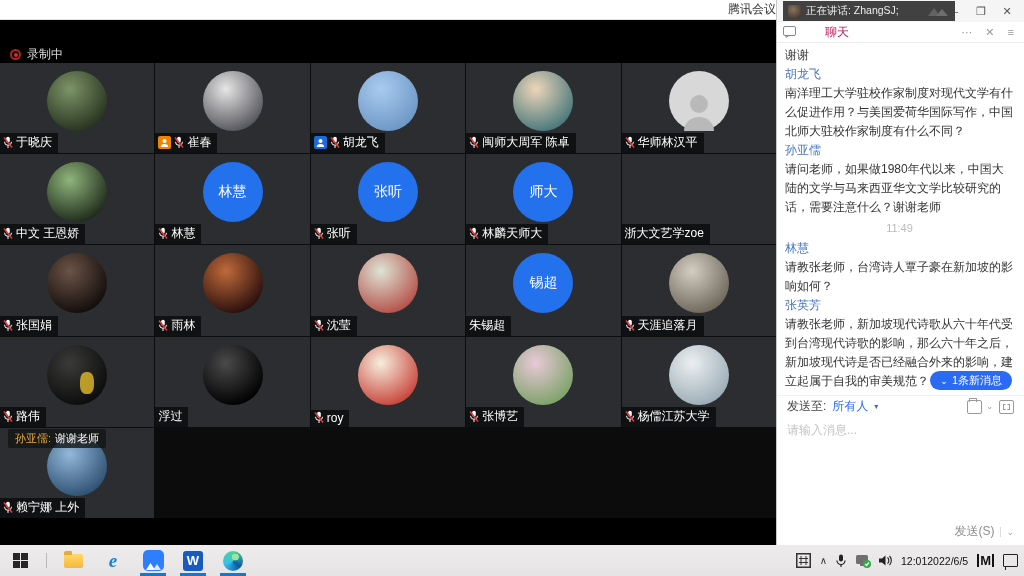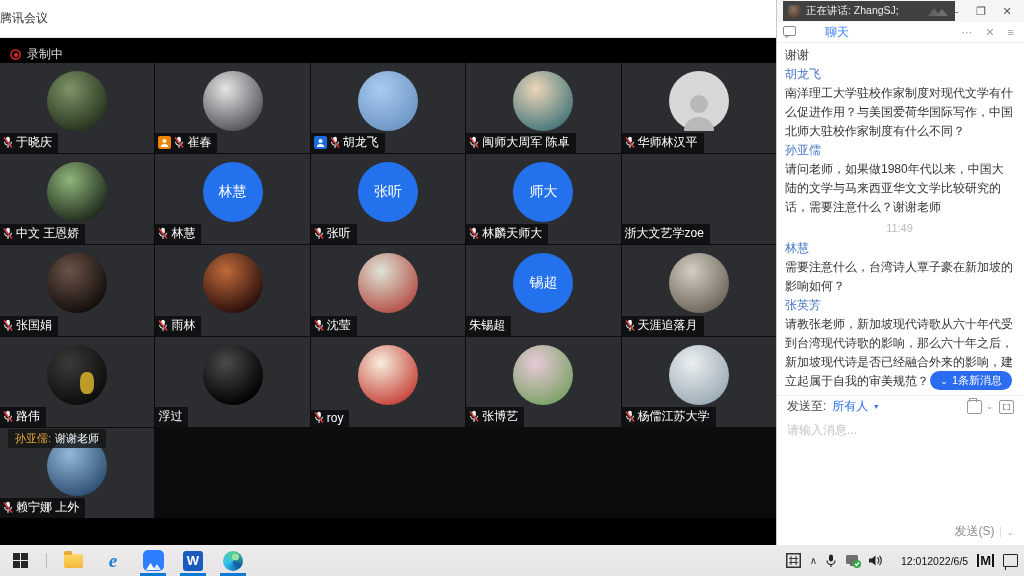--- a/index.html
+++ b/index.html
@@ -1,20 +1,20 @@
 <!DOCTYPE html>
 <html><head>
 <meta charset="utf-8">
 <style>
   * { margin:0; padding:0; box-sizing:border-box; }
   html,body { width:1024px; height:576px; overflow:hidden; font-family:"Liberation Sans",sans-serif; background:#000; }
 
   
   #meeting-window { position:absolute; left:0; top:0; width:776px; height:545px; background:#000; }
-  #meeting-titlebar { position:absolute; left:0; top:0; width:100%; height:38px; background:#ffffff; border-bottom:1px solid #e3e3e3; display:flex; align-items:center; justify-content:flex-start; font-size:12px; color:#333; }
+  #meeting-titlebar { position:absolute; left:0; top:0; width:100%; height:20px; background:#ffffff; border-bottom:1px solid #e3e3e3; display:flex; align-items:center; justify-content:flex-end; font-size:12px; color:#333; }
   #record-indicator { position:absolute; left:10px; top:46px; display:flex; align-items:center; gap:6px; font-size:12px; color:#ddd; }
   #record-dot { width:11px; height:11px; border:2px solid #b22222; border-radius:50%; position:relative; }
   #record-dot::after { content:""; position:absolute; left:1.5px; top:1.5px; width:4px; height:4px; background:#d03030; border-radius:50%; }
 
   #video-grid { position:absolute; left:0; top:63px; width:776px; height:455px; display:grid; grid-template-columns:repeat(5,1fr); grid-template-rows:repeat(5,1fr); gap:1px; background:#0c0c0c; }
   .tile { position:relative; background:#2b2d30; overflow:hidden; }
   .tile.active { border:1px solid #2fae57; }
 
   .avatar { position:absolute; left:50%; top:8px; transform:translateX(-50%); width:60px; height:60px; border-radius:50%; }
   .avatar.initials { background:#2471ee; color:#fff; display:flex; align-items:center; justify-content:center; font-size:14px; }
@@ -41,21 +41,21 @@
   #chat-window { position:absolute; left:776px; top:0; width:248px; height:545px; background:#fff; border-left:1px solid #c8c8c8; }
   #chat-titlebar { position:absolute; left:0; top:0; width:100%; height:22px; background:#f5f5f5; }
   .win-btns { position:absolute; right:4px; top:0; height:22px; display:flex; align-items:center; gap:0; }
   .win-btn { width:26px; text-align:center; font-size:11px; color:#555; cursor:default; }
   #speaking-toast { position:absolute; left:6px; top:1px; height:20px; width:172px; background:#414141; display:flex; align-items:center; gap:5px; padding:0 5px; }
   #toast-avatar { width:13px; height:13px; border-radius:2px; background:radial-gradient(circle at 40% 35%, #8a7260, #3a2f26); flex:0 0 auto; }
   #speaking-toast .toast-text { color:#eee; font-size:10.5px; white-space:nowrap; flex:1; }
   #toast-logo { opacity:.45; flex:0 0 auto; }
 
   #chat-header { position:absolute; left:0; top:22px; width:100%; height:21px; background:#fff; border-bottom:1px solid #ededed; display:flex; align-items:center; padding:0 6px; gap:5px; }
-  #chat-header .title { font-size:12px; color:#3b82f6;padding-left:24px; }
+  #chat-header .title { font-size:12px; color:#be185d;padding-left:24px; }
   #chat-header .spacer { flex:1; }
   .hdr-icon { font-size:11px; color:#999; padding:0 4px; }
 
   #chat-messages { position:absolute; left:0; top:43px; width:100%; height:346px; padding:3px 10px 0 8px; overflow:hidden; }
   .msg-text { font-size:12px; color:#333; line-height:19px; word-break:break-all; }
   .msg-sender { font-size:12px; color:#4a77c4; line-height:19px; }
   .msg-time { font-size:11px; color:#bbb; text-align:center; line-height:22px; }
 
   #new-msg-pill { position:absolute; right:12px; top:371px; height:19px; background:#2a6bf2; color:#fff; border-radius:10px; display:flex; align-items:center; gap:4px; padding:0 10px; font-size:11px; }
   #new-msg-pill .chev { font-size:9px; }
@@ -90,21 +90,21 @@
   .folder-icon::before { content:""; position:absolute; left:0; top:-3px; width:8px; height:4px; background:#e9a93a; border-radius:2px 1px 0 0; }
   .ie-glyph { font-size:19px; color:#1b7fd4; font-style:italic; font-weight:bold; font-family:"Liberation Serif",serif; }
   .meet-icon { width:21px; height:21px; background:#2e7fff; border-radius:5px; display:flex; align-items:flex-end; justify-content:center; overflow:hidden; }
   .word-icon { width:20px; height:20px; background:#185abd; border-radius:3px; color:#fff; font-size:13px; font-weight:bold; display:flex; align-items:center; justify-content:center; }
   .edge-icon { width:20px; height:20px; border-radius:50%; background:radial-gradient(circle at 62% 30%, #9be3a5 0 18%, transparent 19%), conic-gradient(from 130deg, #0c59a4, #35c1f1, #51d08b, #0c59a4); }
 
   #tray { margin-left:auto; display:flex; align-items:center; height:100%; gap:9px; padding-right:6px; }
   .tray-item { display:flex; align-items:center; justify-content:center; color:#222; }
   #ime-box { width:15px; height:15px; }
   #chevron-up { font-size:10px; color:#333; }
-  #tray-clock { text-align:right; font-size:10.5px; line-height:12px; color:#111;margin-left:10px; }
+  #tray-clock { text-align:right; font-size:10.5px; line-height:12px; color:#111; }
   #tray-m { font-weight:bold; font-size:13px; color:#111; border-left:2px solid #111; border-right:2px solid #111; padding:0 1px; line-height:13px; }
   #action-center { width:15px; height:13px; border:1.5px solid #222; border-radius:1px; position:relative; }
   #action-center::after { content:""; position:absolute; left:1px; bottom:-4px; width:4px; height:3px; border-left:1.5px solid #222; }
 </style>
 </head>
 <body>
 
 <div id="meeting-window">
   <div id="meeting-titlebar">
     <span>腾讯会议</span>
@@ -443,21 +443,21 @@
   </div>
 
   <div id="chat-messages">
       <div class="msg-text">谢谢</div>
       <div class="msg-sender">胡龙飞</div>
       <div class="msg-text">南洋理工大学驻校作家制度对现代文学有什么促进作用？与美国爱荷华国际写作，中国北师大驻校作家制度有什么不同？</div>
       <div class="msg-sender">孙亚儒</div>
       <div class="msg-text">请问老师，如果做1980年代以来，中国大陆的文学与马来西亚华文文学比较研究的话，需要注意什么？谢谢老师</div>
       <div class="msg-time">11:49</div>
       <div class="msg-sender">林慧</div>
-      <div class="msg-text">需要注意什么，台湾诗人覃子豪在新加坡的影响如何？</div>
+      <div class="msg-text">请教张老师，台湾诗人覃子豪在新加坡的影响如何？</div>
       <div class="msg-sender">张英芳</div>
       <div class="msg-text">请教张老师，新加坡现代诗歌从六十年代受到台湾现代诗歌的影响，那么六十年之后，新加坡现代诗是否已经融合外来的影响，建立起属于自我的审美规范？</div>
     </div>
 
   <div id="new-msg-pill">
     <span class="chev">⌄</span>
     <span>1条新消息</span>
   </div>
 
   <div id="sendto-row">

